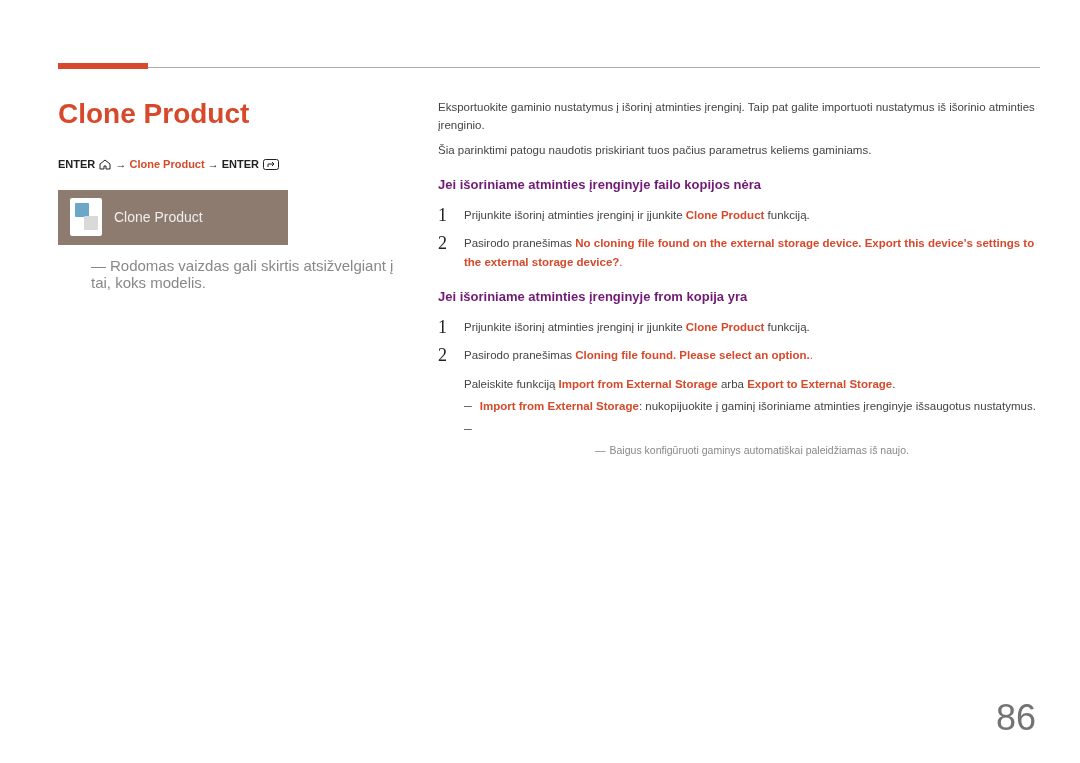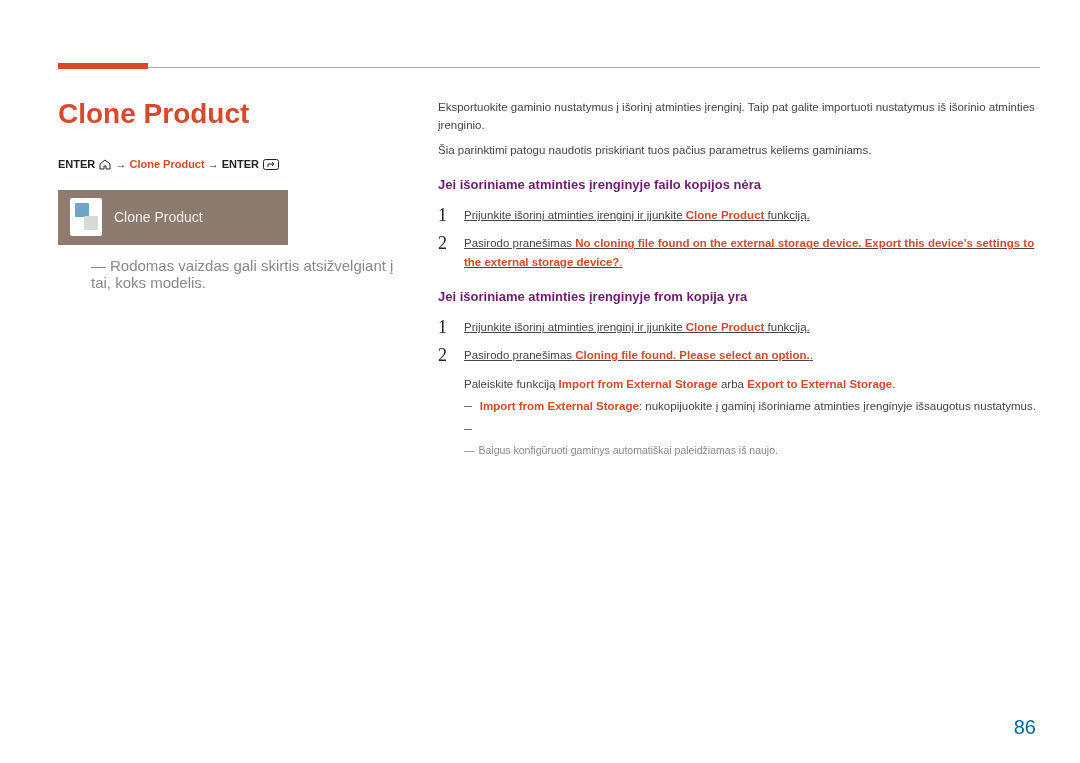--- a/index.html
+++ b/index.html
@@ -107,34 +107,34 @@
   }
   .num-row { display: flex; gap: 14px; margin-bottom: 10px; align-items: flex-start; }
   .num {
     font-size: 18px;
     font-weight: normal;
     color: #222;
     font-family: Georgia, serif;
     line-height: 1;
     min-width: 12px;
   }
-  .num-text { flex: 1; text-decoration: underline; }
+  .num-text { flex: 1; }
   .red { color: #d64a2b; font-weight: bold; }
   .redn { color: #d64a2b; font-weight: normal; }
   .sub-block { margin-left: 26px; margin-top: 6px; }
   .bullet-row { display: flex; gap: 8px; margin: 4px 0 4px 26px; }
   .bullet { color: #666; font-size: 14px; line-height: 1.2; }
-  .note-bottom { margin-left: 26px; margin-top: 6px; color: #888; font-size: 10.5px; }
+  .note-bottom { margin-left: 26px; margin-top: 6px; color: #888; font-size: 10.5px; text-align: center; }
   .note-bottom .ndash { margin-right: 4px; }
   .page-number {
     position: absolute;
     right: 44px;
     bottom: 24px;
-    font-size: 20px;
-    color: #0369a1;
+    font-size: 36px;
+    color: #737373;
     font-weight: 300;
   }
 </style>
 </head>
 <body>
 
 <div class="top-border"></div>
 <div class="accent-bar"></div>
 
 <div class="page">

